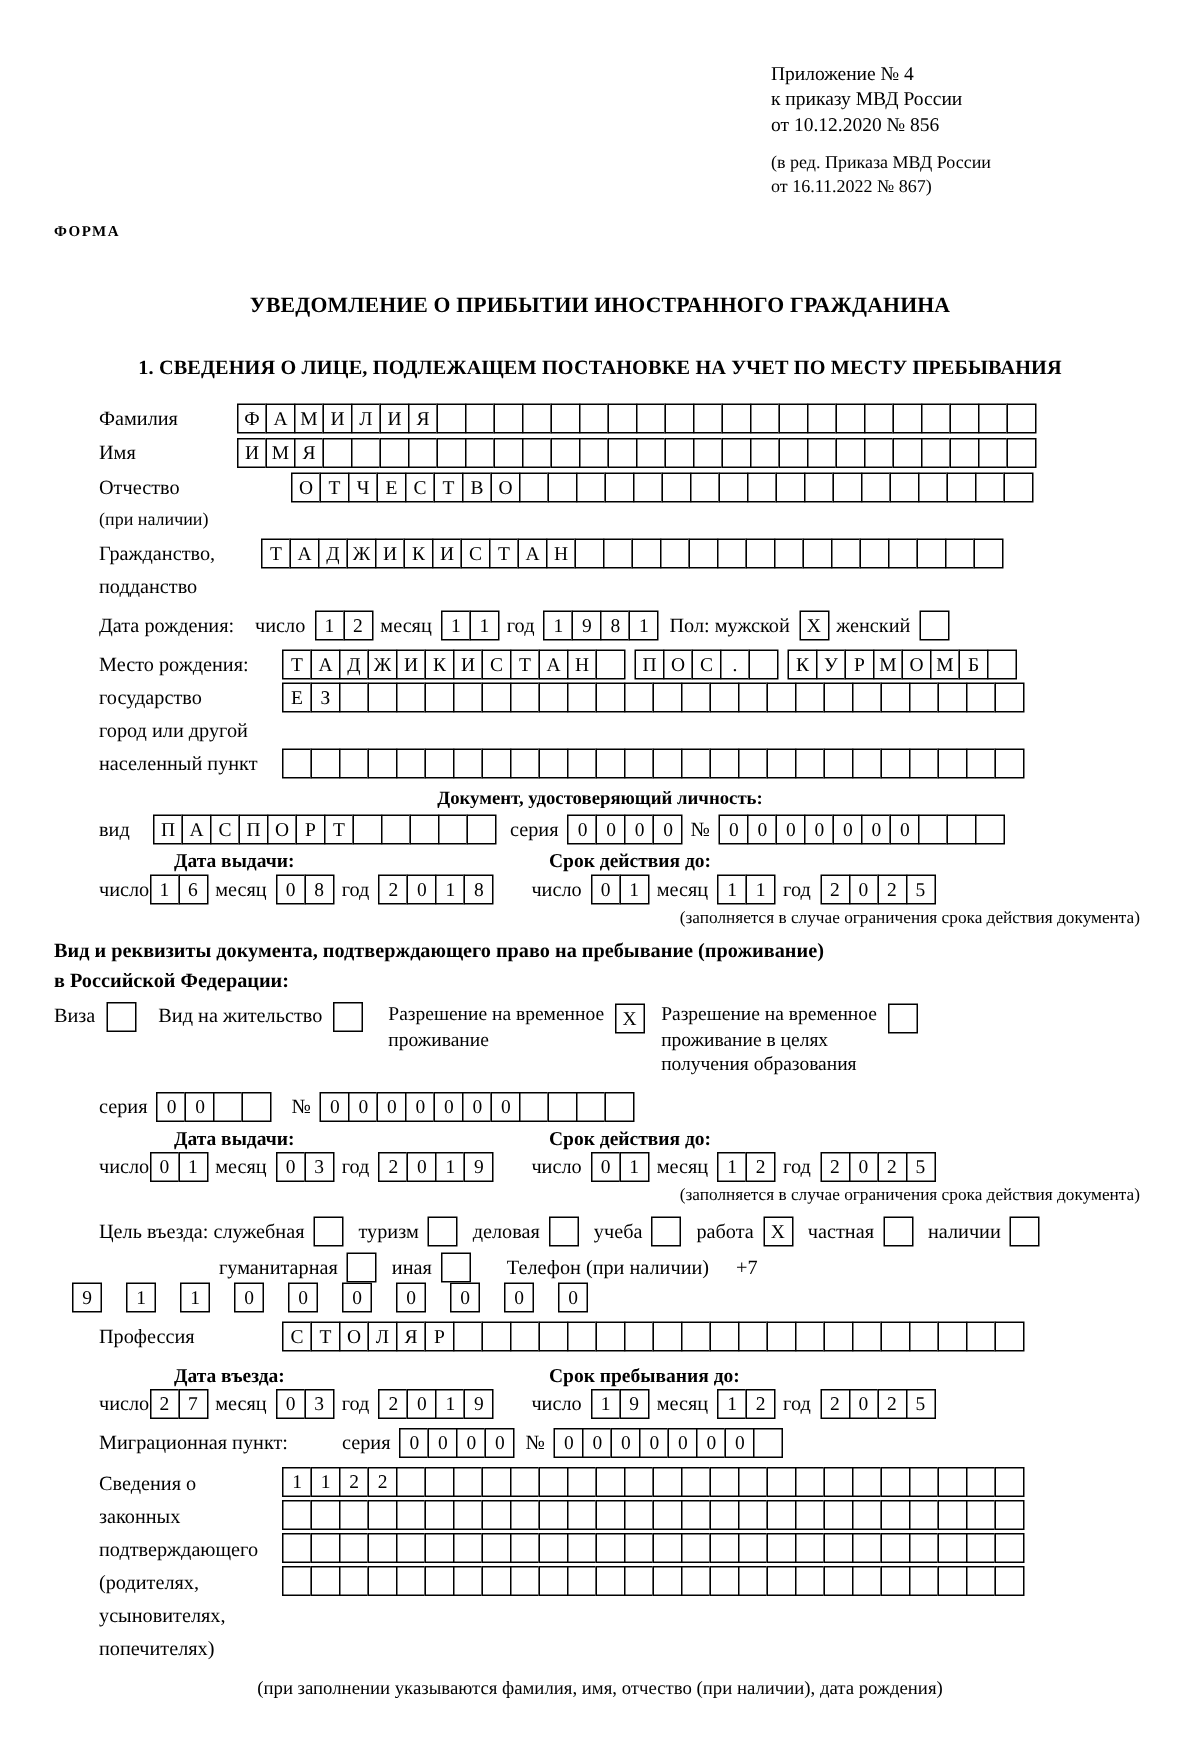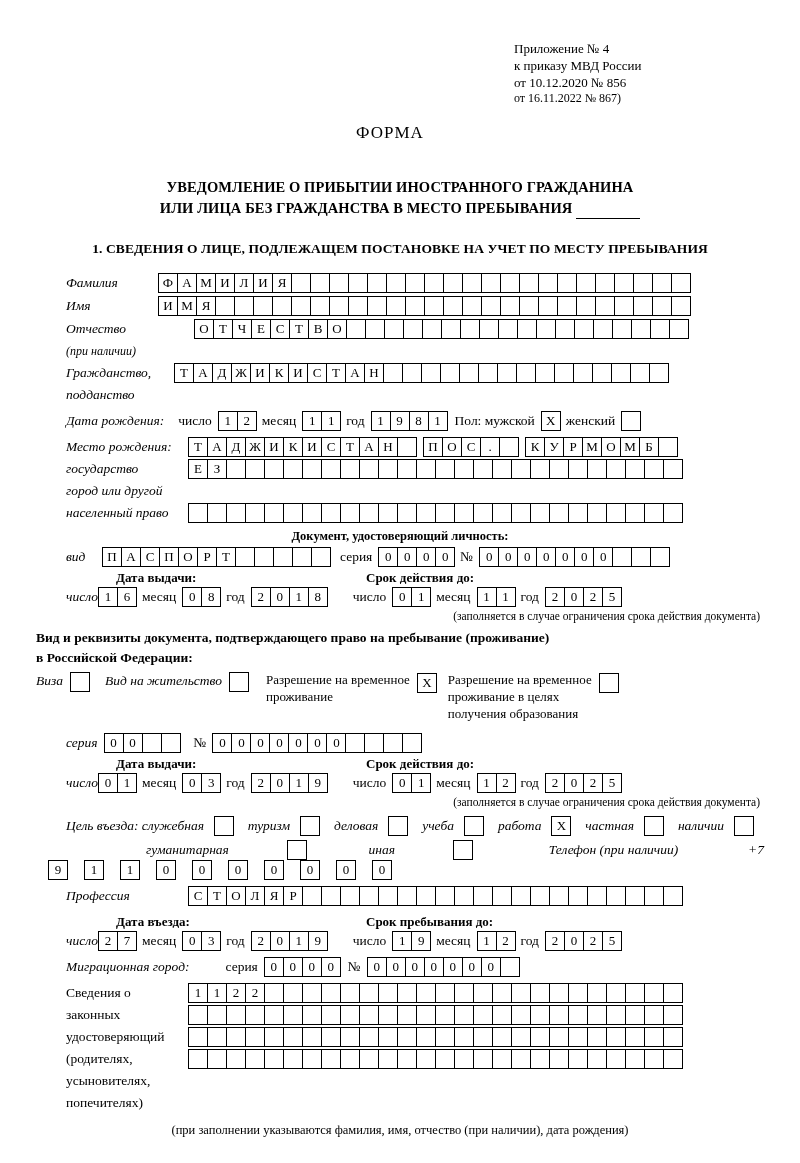--- a/index.html
+++ b/index.html
@@ -25,23 +25,23 @@
     font-size:13px;
     line-height:1.32;
     text-align:left;
   }
   .header-block .sub{
     margin-top:10px;
     font-size:12px;
     line-height:1.3;
   }
   .forma{
-    text-align:center;
-    font-weight:normal;
-    font-size:17px;
+    text-align:left;
+    font-weight:bold;
+    font-size:10px;
     letter-spacing:1px;
     margin-top:16px;
     padding-right:20px;
   }
   .doc-title{
     text-align:center;
     font-weight:bold;
     font-size:14.5px;
     line-height:1.45;
     margin-top:34px;
@@ -68,21 +68,20 @@
   }
   .row{
     display:flex;
     align-items:center;
     margin-bottom:3px;
     min-height:20px;
   }
   .lbl{
     display:inline-block;
     white-space:nowrap;
-    font-style:italic;
   }
   .lbl-w1{width:92px;}
   .lbl-indent{padding-left:30px;}
   .boxes{display:flex;}
   .bx{
     width:20px;
     height:20px;
     border:1px solid #000;
     box-sizing:border-box;
     margin-right:-1px;
@@ -108,21 +107,21 @@
     margin:6px 0 3px 0;
   }
   .datehead{
     display:flex;
     font-size:13px;
     margin-bottom:1px;
   }
   .datehead .a{width:170px;text-align:left;padding-left:80px;font-weight:bold;}
   .datehead .b{flex:1;text-align:left;padding-left:80px;font-weight:bold;}
   .blocktext{font-size:13.5px;margin-top:8px;font-weight:bold;}
-  .purpose-row{display:flex;align-items:center;font-size:13.5px;margin-top:8px;flex-wrap:wrap;justify-content:space-between;}
+  .purpose-row{display:flex;align-items:center;font-size:13.5px;margin-top:8px;flex-wrap:wrap;}
   .purpose-row .bx{margin-left:6px;margin-right:10px;}
   .perm-col{display:inline-block;font-size:13px;line-height:1.3;}
   .footer-note{
     text-align:center;
     font-size:12.5px;
     margin-top:10px;
   }
   .rowlabel-multi{
     width:92px;
     font-size:13.5px;
@@ -134,28 +133,28 @@
 </style>
 </head>
 <body>
 
 <div class="page">
 
   <div class="header-block">
     <div>Приложение № 4</div>
     <div>к приказу МВД России</div>
     <div>от 10.12.2020 № 856</div>
+    <div class="sub">(в ред. Приказа МВД России</div>
     <div class="sub" style="margin-top:0">от 16.11.2022 № 867)</div>
   </div>
 
   <div class="forma">ФОРМА</div>
 
   <div class="doc-title">
     <div>УВЕДОМЛЕНИЕ О ПРИБЫТИИ ИНОСТРАННОГО ГРАЖДАНИНА</div>
-    <div><span>ИЛИ ЛИЦА БЕЗ ГРАЖДАНСТВА В МЕСТО ПРЕБЫВАНИЯ</span> <span class="ul"></span></div>
   </div>
 
   <div class="section-title">1. СВЕДЕНИЯ О ЛИЦЕ, ПОДЛЕЖАЩЕМ ПОСТАНОВКЕ НА УЧЕТ ПО МЕСТУ ПРЕБЫВАНИЯ</div>
 
   <div class="form">
 
     <div class="row">
       <span class="lbl lbl-w1 lbl-indent">Фамилия</span>
       <span class="boxes" id="b-surname">
           <span class="bx">Ф</span>
@@ -382,21 +381,21 @@
           <span class="bx"></span>
           <span class="bx"></span>
           <span class="bx"></span>
           <span class="bx"></span>
         </span>
     </div>
     <div class="row tight">
       <span class="lbl lbl-indent" style="width:122px">город или другой</span>
     </div>
     <div class="row">
-      <span class="lbl lbl-indent" style="width:122px">населенный право</span>
+      <span class="lbl lbl-indent" style="width:122px">населенный пункт</span>
       <span class="boxes" id="b-bp3">
           <span class="bx"></span>
           <span class="bx"></span>
           <span class="bx"></span>
           <span class="bx"></span>
           <span class="bx"></span>
           <span class="bx"></span>
           <span class="bx"></span>
           <span class="bx"></span>
           <span class="bx"></span>
@@ -723,21 +722,21 @@
       <span class="inline-lbl">год</span>
       <span class="boxes" id="b-uyear">
           <span class="bx">2</span>
           <span class="bx">0</span>
           <span class="bx">2</span>
           <span class="bx">5</span>
         </span>
     </div>
 
     <div class="row mt6">
-      <span class="lbl lbl-indent">Миграционная город:</span>
+      <span class="lbl lbl-indent">Миграционная пункт:</span>
       <span class="inline-lbl" style="margin-left:36px">серия</span>
       <span class="boxes" id="b-mser">
           <span class="bx">0</span>
           <span class="bx">0</span>
           <span class="bx">0</span>
           <span class="bx">0</span>
         </span>
       <span class="inline-lbl" style="margin-left:8px">№</span>
       <span class="boxes" id="b-mnum">
           <span class="bx">0</span>
@@ -807,21 +806,21 @@
           <span class="bx"></span>
           <span class="bx"></span>
           <span class="bx"></span>
           <span class="bx"></span>
           <span class="bx"></span>
           <span class="bx"></span>
           <span class="bx"></span>
         </span>
     </div>
     <div class="row tight">
-      <span class="rowlabel-multi lbl-indent" style="width:122px">удостоверяющий</span>
+      <span class="rowlabel-multi lbl-indent" style="width:122px">подтверждающего</span>
       <span class="boxes" id="b-lr3">
           <span class="bx"></span>
           <span class="bx"></span>
           <span class="bx"></span>
           <span class="bx"></span>
           <span class="bx"></span>
           <span class="bx"></span>
           <span class="bx"></span>
           <span class="bx"></span>
           <span class="bx"></span>

